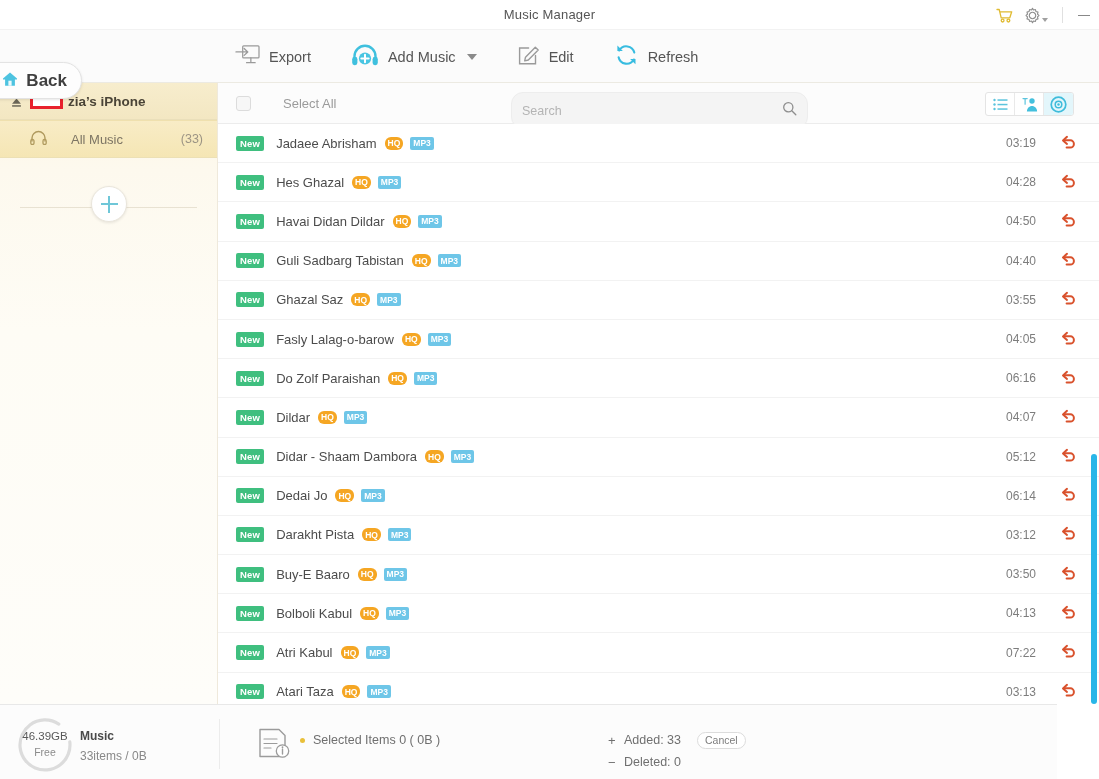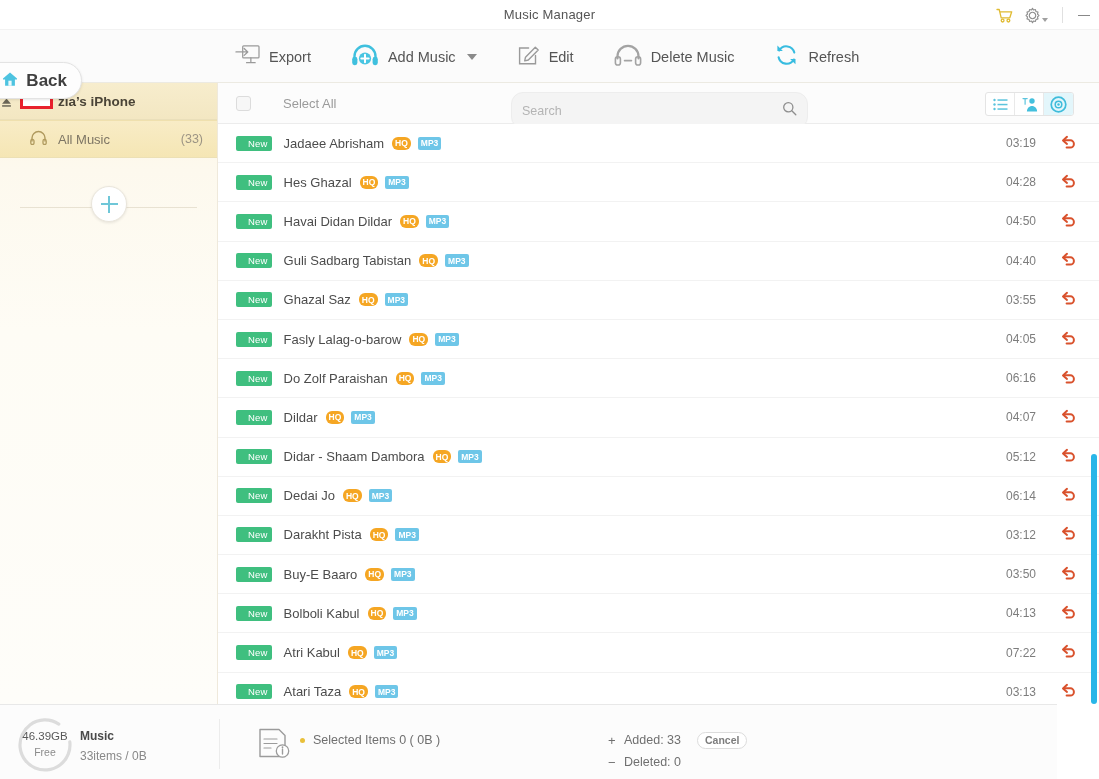--- a/index.html
+++ b/index.html
@@ -44,29 +44,29 @@
   .tb-label { font-size:14.5px; color:#555; }
   .caret { width:0;height:0;border-left:5px solid transparent;border-right:5px solid transparent;border-top:6px solid #8a8a8a; margin-left:2px;}
 
   
   .sidebar {
     position:absolute; left:0; top:83px; width:218px; height:621px;
     background:linear-gradient(180deg,#fdf6e2 0%,#fdf9ee 14%,#fefcf5 40%,#fefdf9 100%);
     border-right:1px solid #efe9db;
   }
   .device-row {
-    height:37px; display:flex; align-items:center; gap:7px;
+    height:37px; display:flex; align-items:center; padding-left:10px; gap:7px;
     background:linear-gradient(180deg,#f7edcd 0%,#f3e7c2 100%);
     border-bottom:1px solid #eadfba; cursor:pointer;
   }
   .eject { width:13px; height:13px; position:relative; flex:none;}
   .redact { width:33px; height:15px; background:#fff; border:3px solid #e8212c; flex:none; }
   .device-name { font-size:13.5px; font-weight:bold; color:#4a4437; margin-left:-2px;}
   .nav-item {
-    height:38px; display:flex; align-items:center; padding:0 14px 0 30px; gap:11px;
+    height:38px; display:flex; align-items:center; padding:0 14px 0 30px; gap:24px;
     font-size:13px; color:#8a8275; cursor:pointer;
   }
   .nav-item.active { background:linear-gradient(180deg,#f8ecc6 0%,#f5e6b4 100%); border-top:1px solid #efe0ae; border-bottom:1px solid #ece0b5; color:#7d7564; }
   .nav-label { flex:1; }
   .nav-count { font-size:12.5px; color:#9c9484; }
   .add-zone { position:relative; height:96px; }
   .add-line { position:absolute; left:20px; right:20px; top:49px; height:1px; background:#e8e2d2; }
   .add-circle {
     position:absolute; left:91px; top:28px; width:36px; height:36px; border-radius:50%;
     background:#fff; border:1px solid #eae6dc; box-shadow:0 1px 3px rgba(0,0,0,.09);
@@ -106,22 +106,22 @@
   
   .list-body {
     position:absolute; left:218px; top:124px; width:881px; height:580px;
     background:#fff; overflow:hidden;
   }
   .song-row {
     height:39.2px; display:flex; align-items:center; padding-left:18px; padding-right:22px;
     border-bottom:1px solid #f2f2f2; cursor:pointer;
   }
   .badge-new {
-    background:#3fbf7f; color:#fff; font-size:9.5px; font-weight:normal;
-    padding:2px 4px 2px 12px; border-radius:2px; letter-spacing:.2px; flex:none;
+    background:#3fbf7f; color:#fff; font-size:9.5px; font-weight:bold;
+    padding:2px 4px 2px 4px; border-radius:2px; letter-spacing:.2px; flex:none;
   }
   .song-title { font-size:13px; color:#4c4c4c; margin-left:12px; white-space:nowrap; }
   .badge-hq {
     background:#f5a623; color:#fff; font-size:8.5px; font-weight:bold;
     padding:1.5px 3px; border-radius:6px; margin-left:8px; flex:none;
   }
   .badge-mp3 {
     background:#6ec6e8; color:#fff; font-size:8.5px; font-weight:bold;
     padding:1.5px 3px; border-radius:2px; margin-left:7px; flex:none;
   }
@@ -148,21 +148,21 @@
   .doc-icon { position:absolute; left:258px; top:23px; }
   .counts { position:absolute; left:300px; top:24px; }
   .count-line { display:flex; align-items:center; gap:8px; height:22px; }
   .dot { width:5px; height:5px; border-radius:50%; flex:none; }
   .count-text { font-size:12.5px; color:#6f6f6f; }
   .changes { position:absolute; left:608px; top:24px; }
   .change-line { display:flex; align-items:center; gap:7px; height:22px; }
   .sign { font-size:13px; color:#6f6f6f; width:9px; }
   .cancel-btn {
     font-size:10.5px; color:#7d7d7d; border:1px solid #dcdcdc; border-radius:9px;
-    padding:1.5px 7px; margin-left:9px; background:#fff; cursor:pointer;font-weight:bold;
+    padding:1.5px 7px; margin-left:9px; background:#fff; cursor:pointer;
   }
 </style>
 </head>
 <body>
 
 <div class="app">
 
   <div class="titlebar">
     <div class="title-text">Music Manager</div>
     <div class="win-ctrls">
@@ -226,31 +226,20 @@
       <div class="tb-item">
         <span>
           <svg width="23" height="22" viewBox="0 0 23 22">
               <path d="M18.5 11.5v8.3H2.6V4h9" fill="none" stroke="#9a9a9a" stroke-width="1.4" stroke-linecap="round"></path>
               <path d="M8.5 13.2l9.8-10 2.9 2.8-9.9 10-3.6.9z" fill="none" stroke="#9a9a9a" stroke-width="1.4" stroke-linejoin="round"></path>
             </svg>
         </span>
         <span class="tb-label">Edit</span>
       </div>
 
-      <div class="tb-item">
-        <span>
-          <svg width="28" height="24" viewBox="0 0 28 24">
-              <path d="M3.5 15.5v-2.2a10.5 10.5 0 0 1 21 0v2.2" fill="none" stroke="#a3a3a3" stroke-width="2.2" stroke-linecap="round"></path>
-              <rect x="1.4" y="13.8" width="5" height="8.2" rx="2.3" fill="none" stroke="#a3a3a3" stroke-width="1.6"></rect>
-              <rect x="21.6" y="13.8" width="5" height="8.2" rx="2.3" fill="none" stroke="#a3a3a3" stroke-width="1.6"></rect>
-              <path d="M10.6 17.6h6.8" stroke="#a3a3a3" stroke-width="1.7" stroke-linecap="round"></path>
-            </svg>
-        </span>
-        <span class="tb-label">Delete Music</span>
-      </div>
 
       <div class="tb-item">
         <span>
           <svg width="25" height="24" viewBox="0 0 25 24">
               <path d="M20.3 9.6A8.2 8.2 0 0 0 5.2 7.5" fill="none" stroke="#38bce0" stroke-width="2.1" stroke-linecap="round"></path>
               <path d="M4.6 14.2a8.2 8.2 0 0 0 15.2 2.3" fill="none" stroke="#38bce0" stroke-width="2.1" stroke-linecap="round"></path>
               <path d="M3.4 2.6v5.4h5.4z" fill="#38bce0"></path>
               <path d="M21.5 21.3v-5.4h-5.4z" fill="#38bce0"></path>
             </svg>
         </span>

